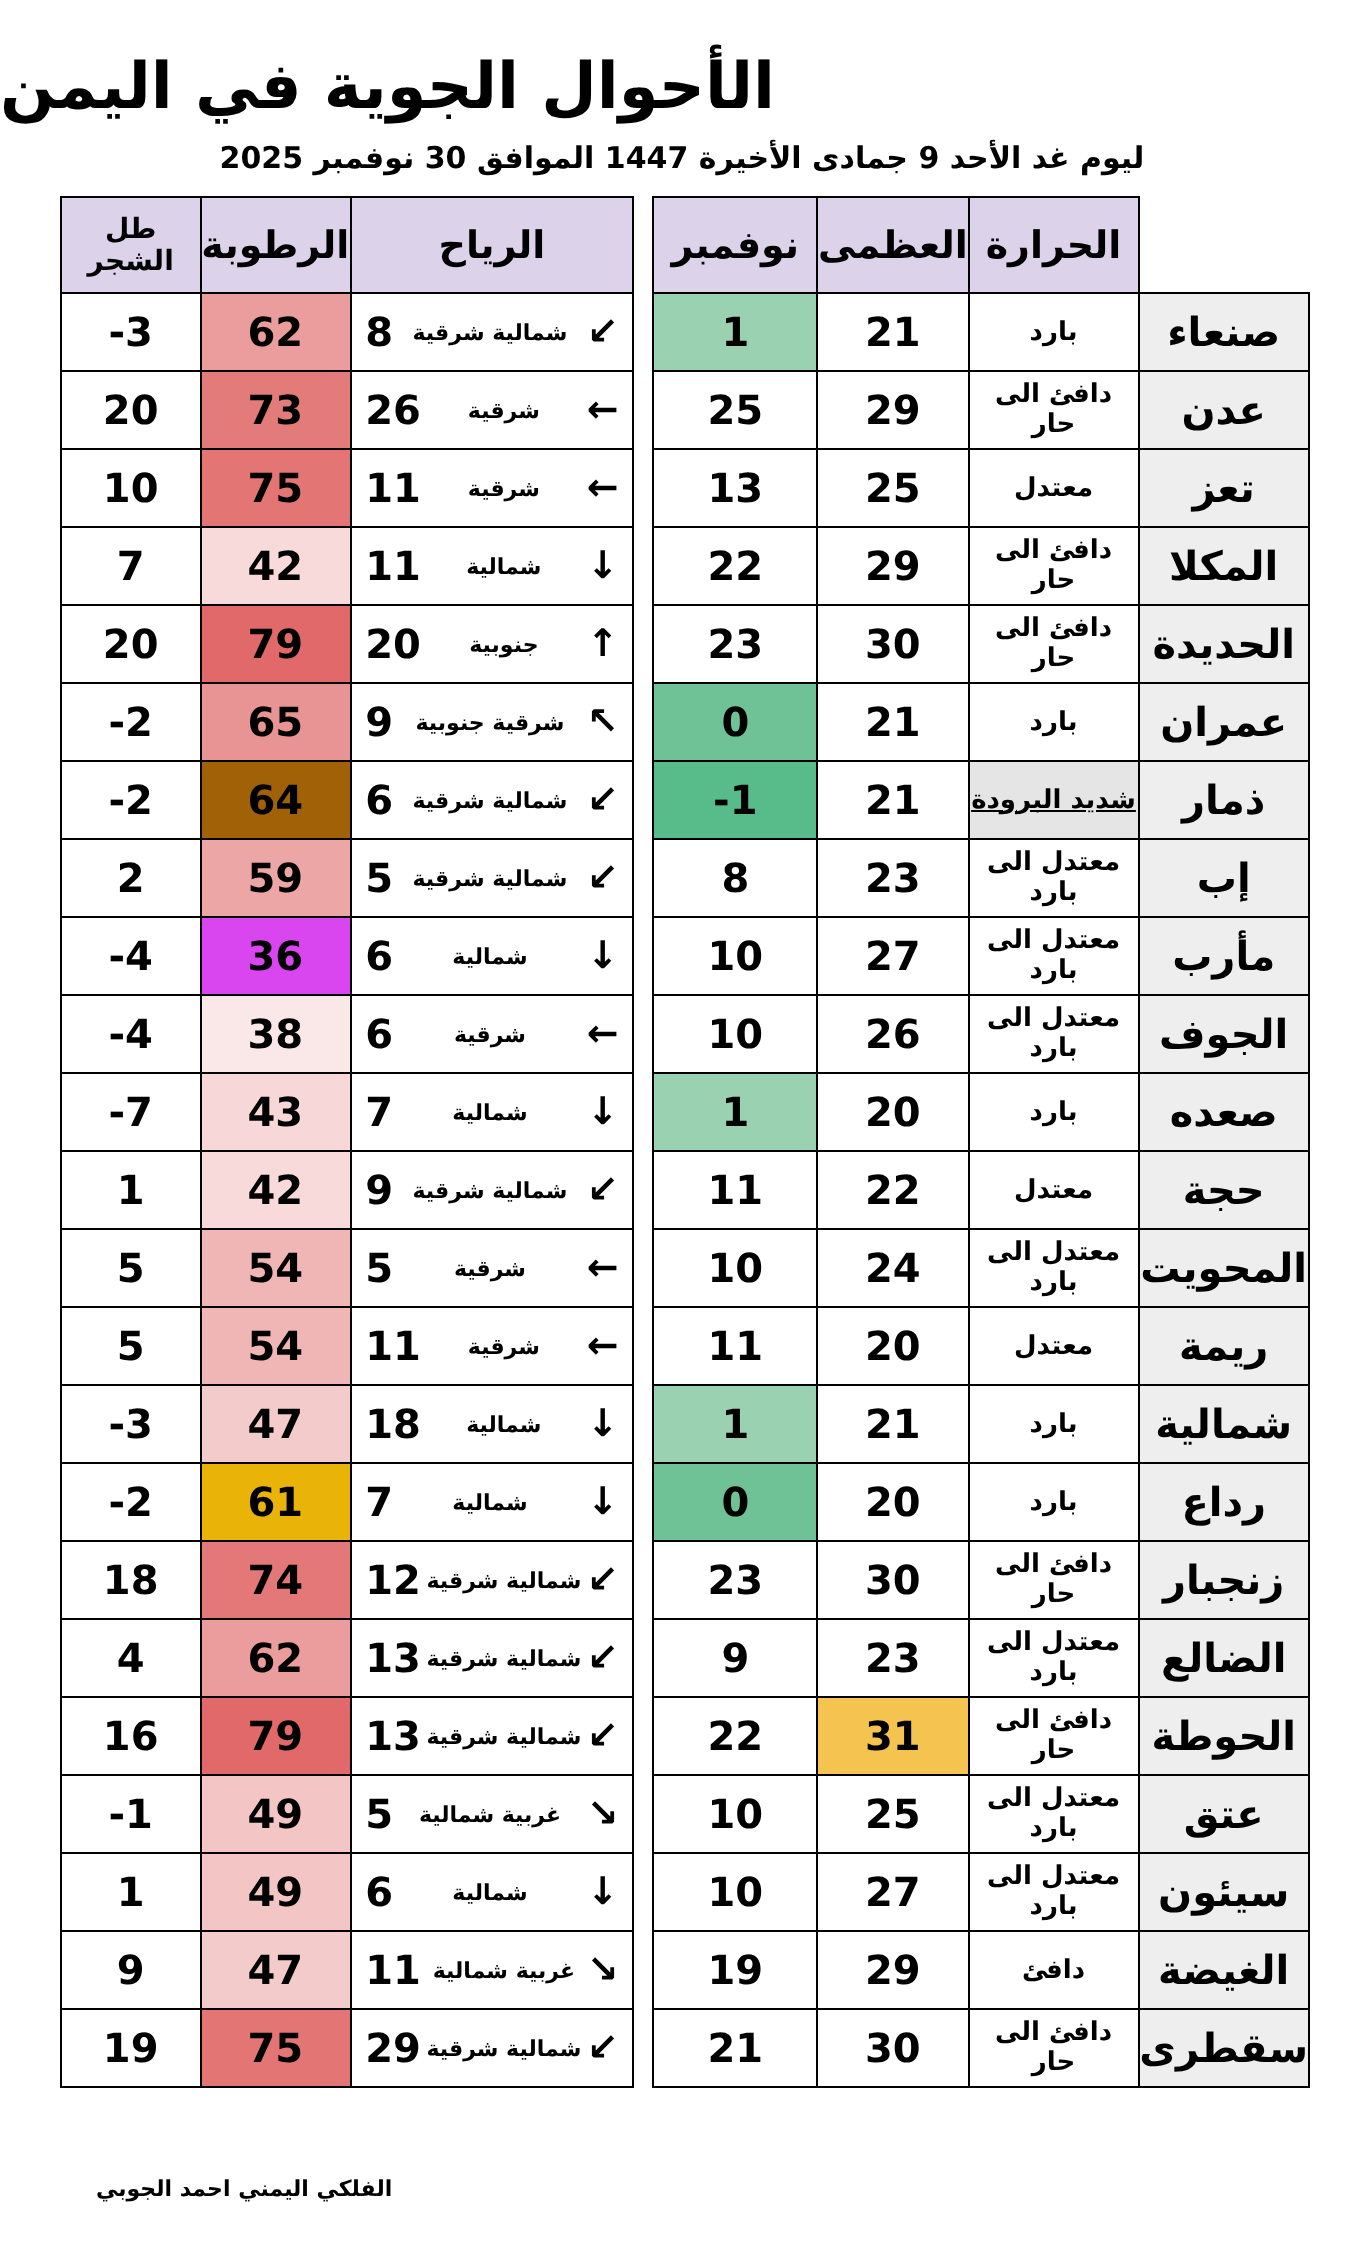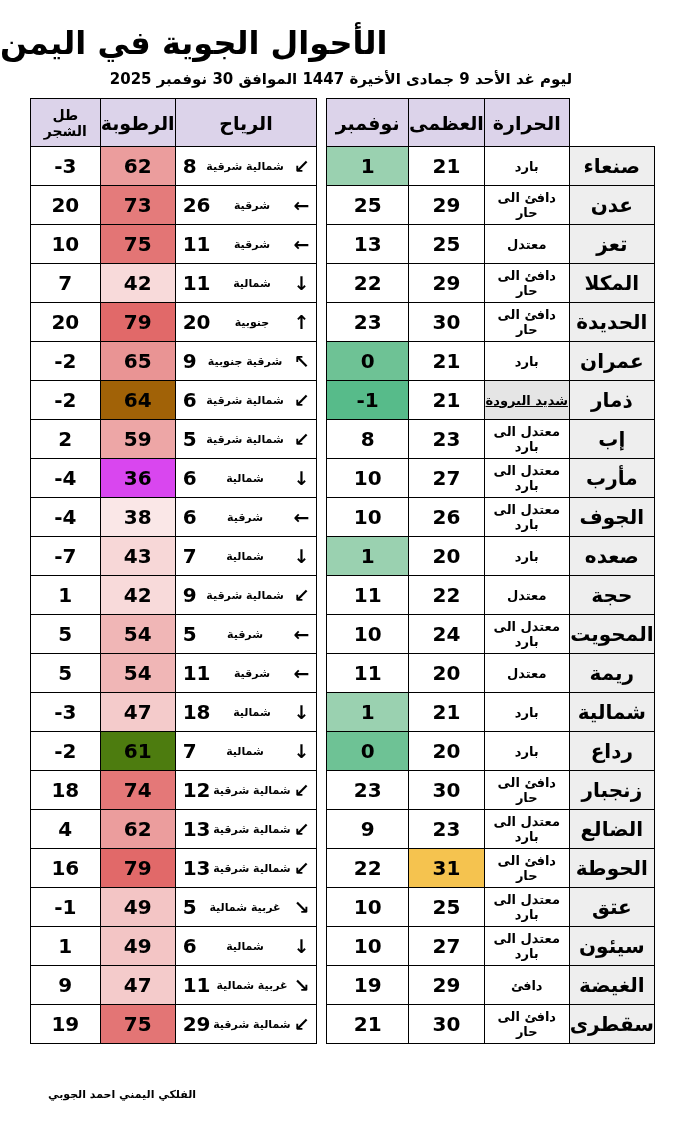--- a/index.html
+++ b/index.html
@@ -461,21 +461,21 @@
   </tr>
 
   <tr>
     <td class="c-wind">
       <span class="wind-inner">
         <span class="wind-arrow">↓</span>
         <span class="wind-dir">شمالية</span>
         <span class="wind-speed num">7</span>
       </span>
     </td>
-    <td class="c-hum num" style="background: #4d7c0f;">61</td>
+    <td class="c-hum num" style="background: #eab308;">61</td>
     <td class="c-dew num">-2</td>
   </tr>
 
   <tr>
     <td class="c-wind">
       <span class="wind-inner">
         <span class="wind-arrow">↙</span>
         <span class="wind-dir">شمالية شرقية</span>
         <span class="wind-speed num">12</span>
       </span>

